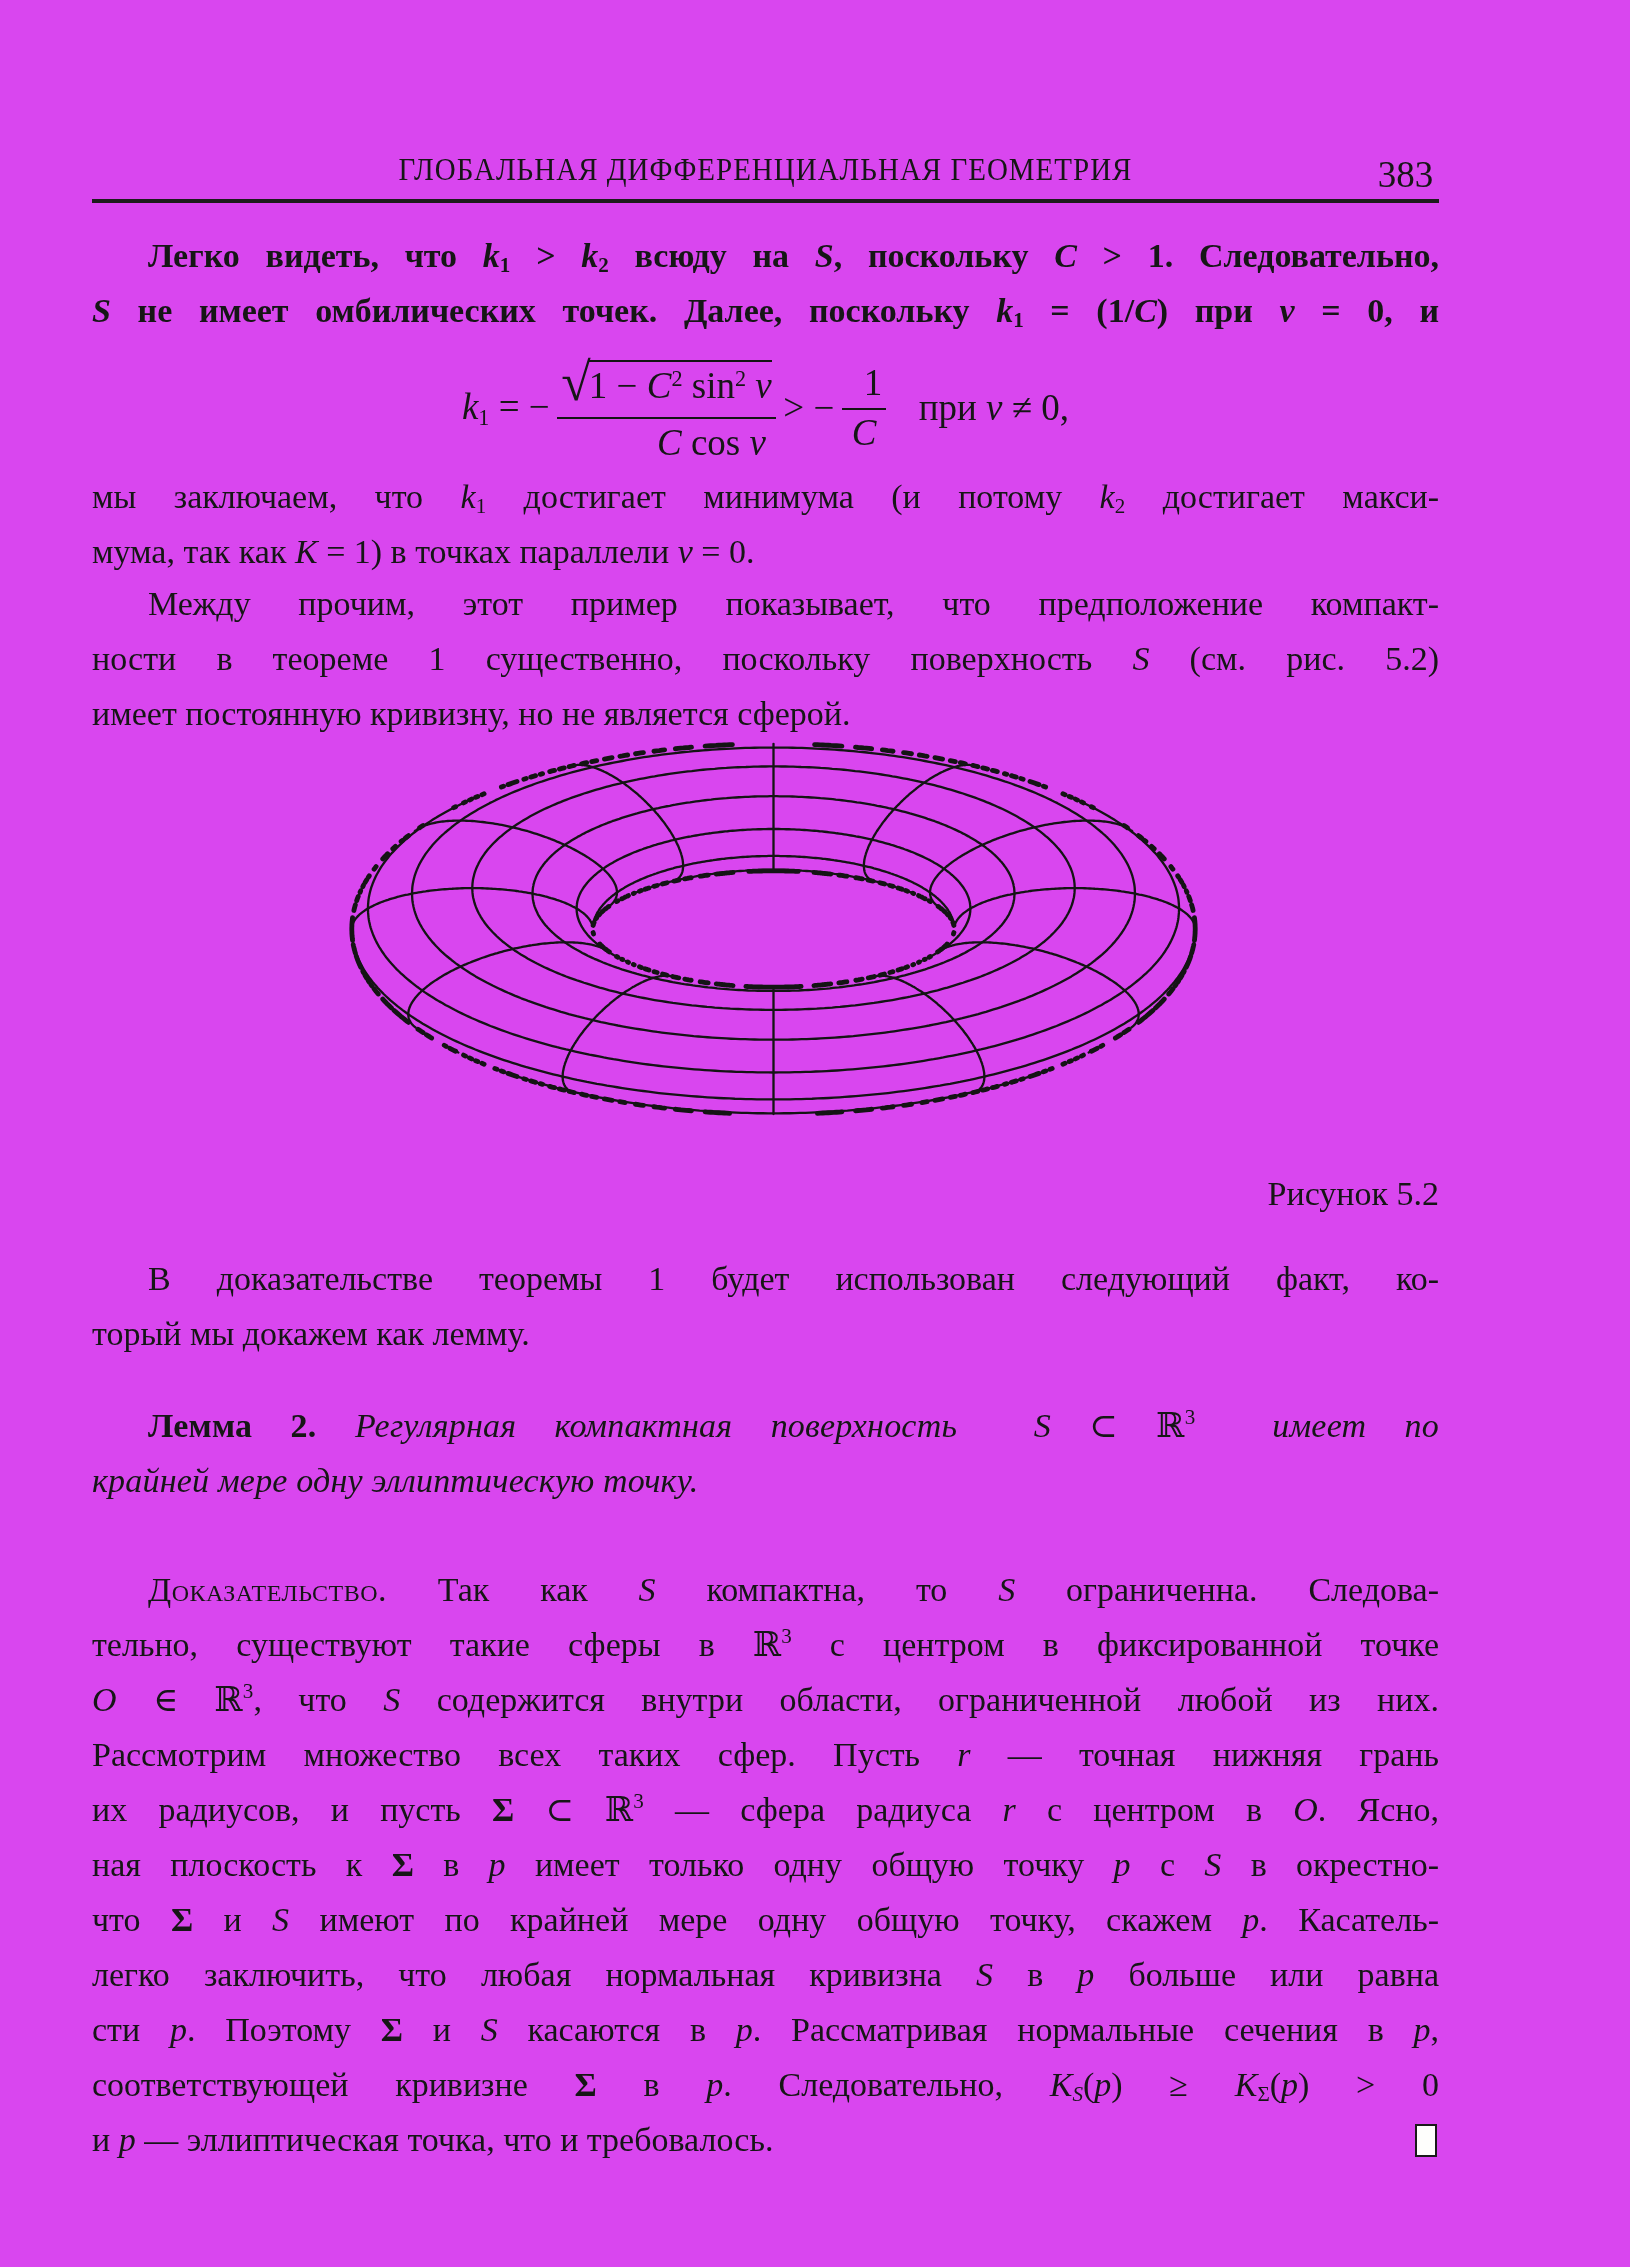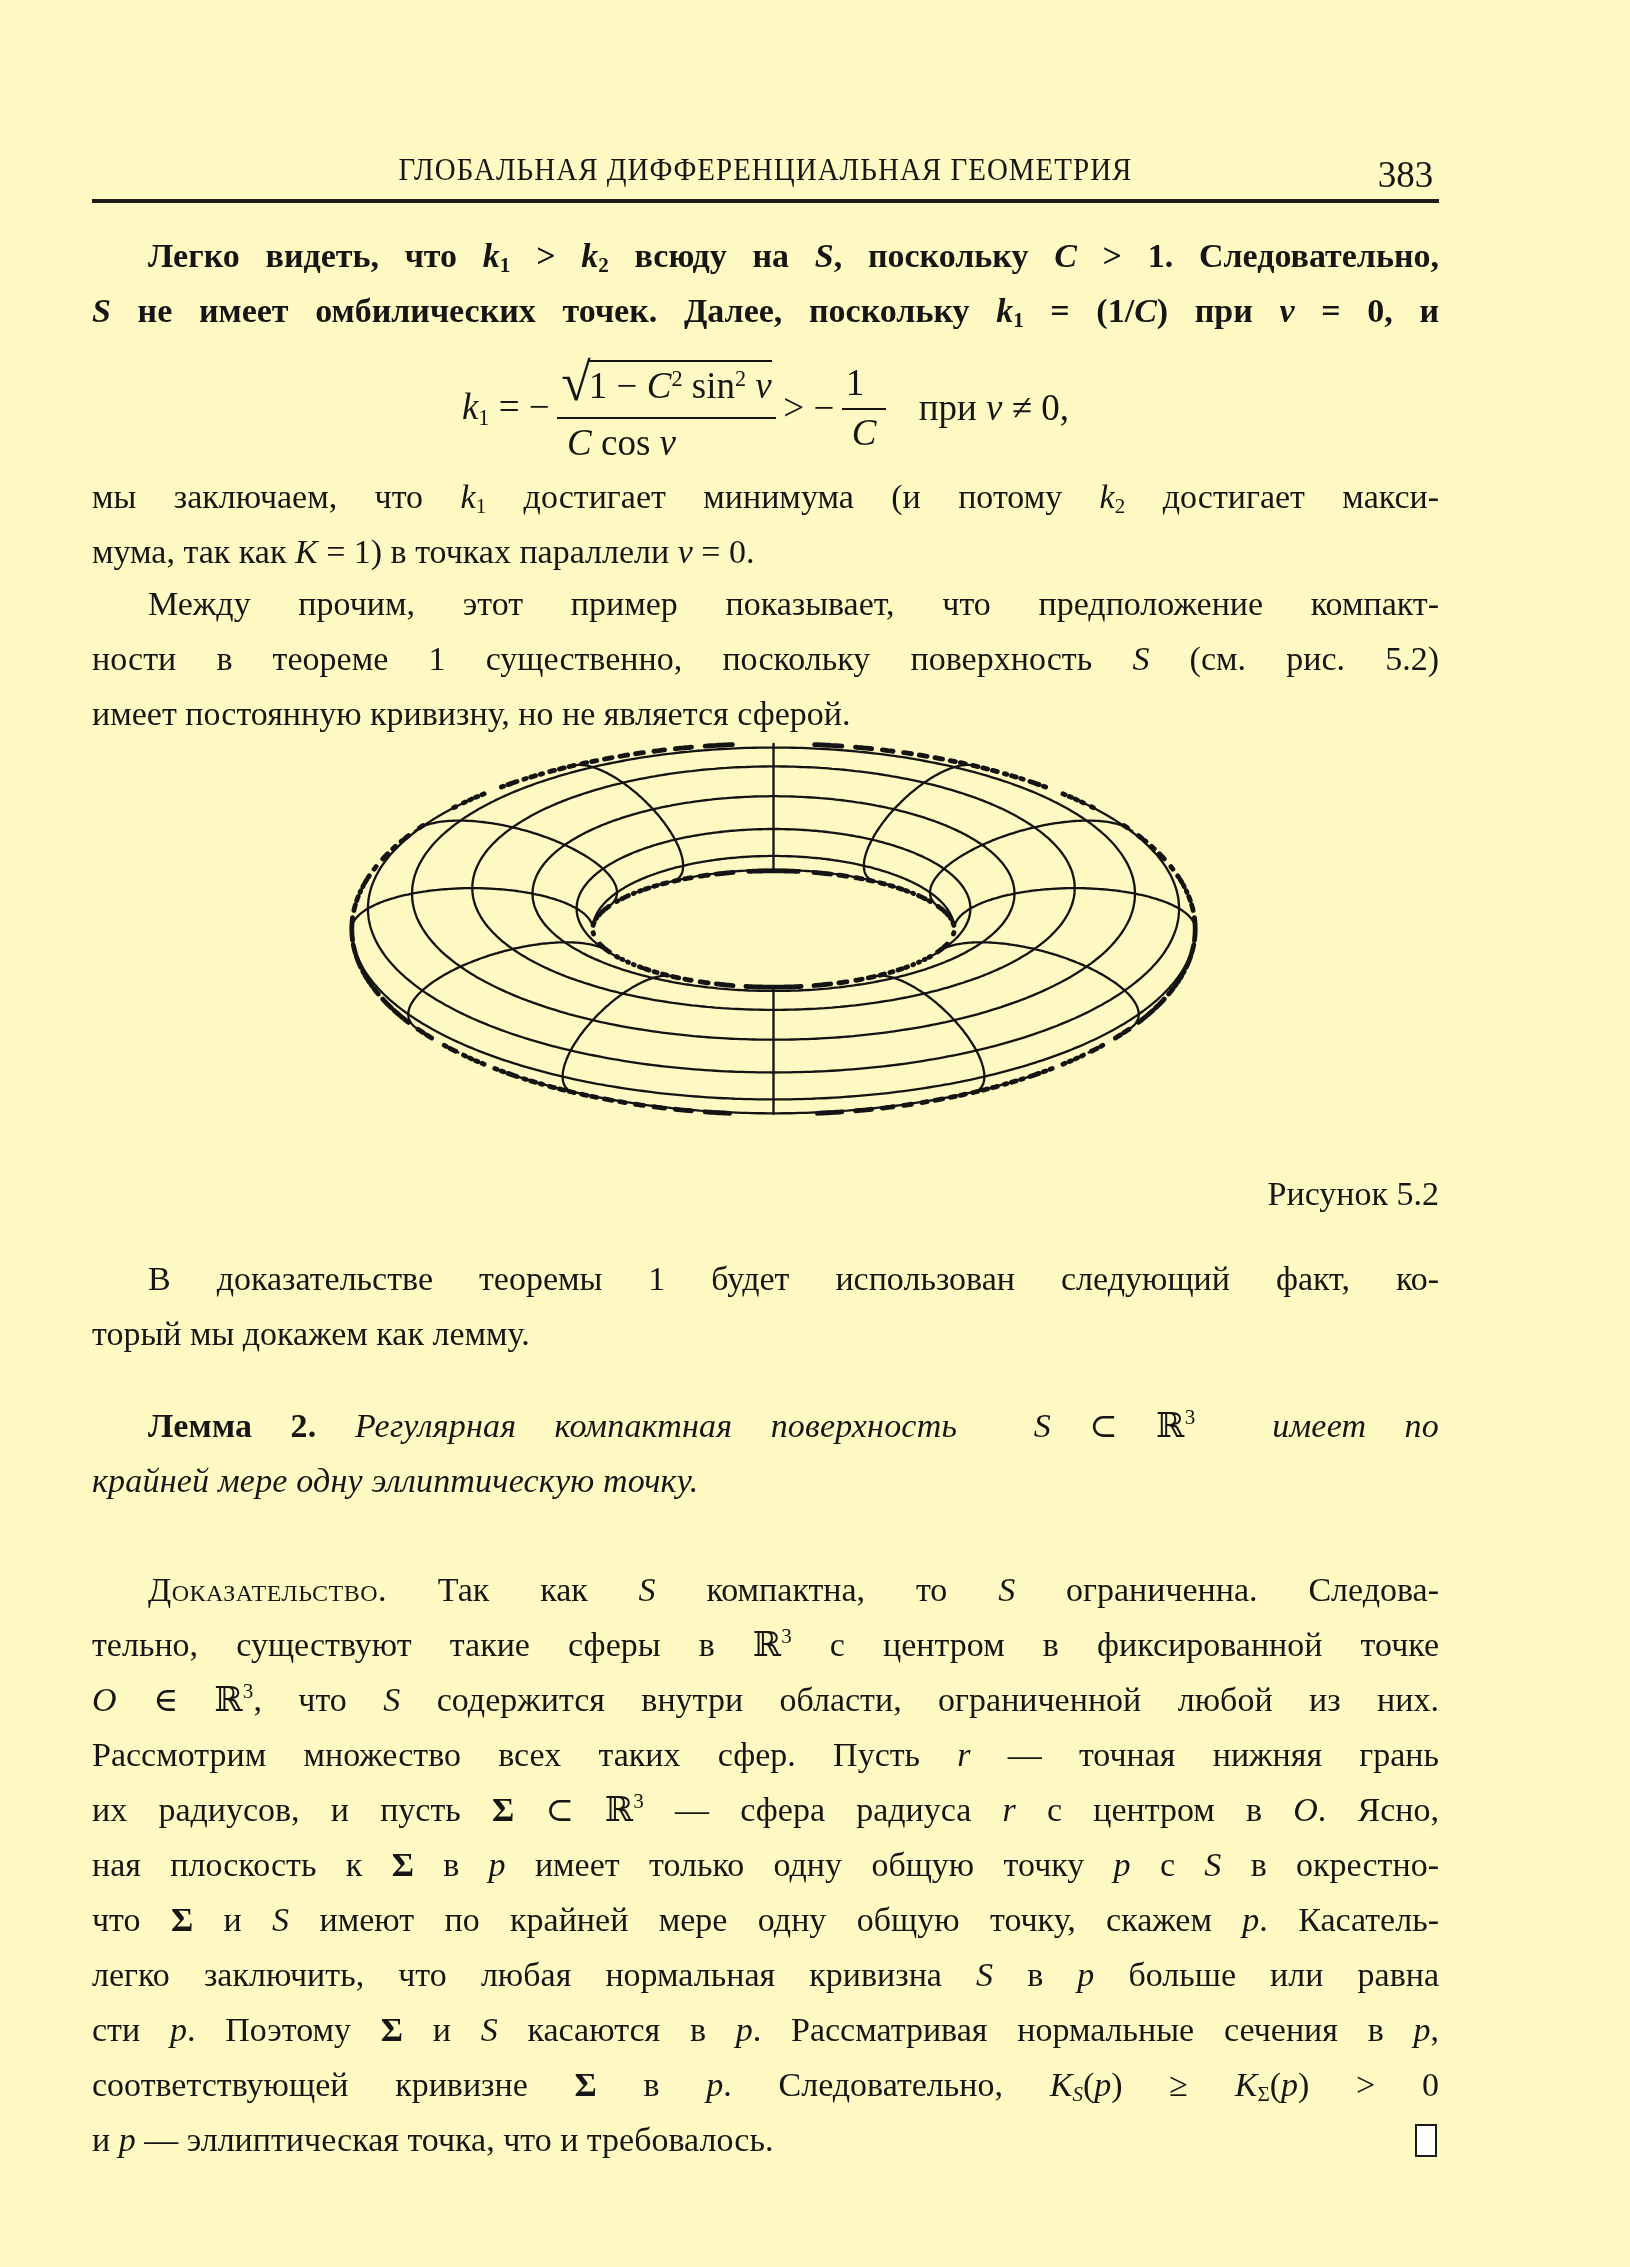--- a/index.html
+++ b/index.html
@@ -1,16 +1,16 @@
 <!DOCTYPE html>
 <html><head>
 <meta charset="utf-8">
 <style>
   html,body{margin:0;padding:0;background:#e8e8e4;}
-  .page{position:relative;width:1631px;height:2267px;background:#fef9c3;margin:0 auto;
+  .page{position:relative;width:1631px;height:2267px;background:#d946ef;margin:0 auto;
         font-family:"Liberation Serif","DejaVu Serif",serif;color:#161616;overflow:hidden;}
   .content{position:absolute;left:92px;top:0;width:1347px;height:100%;}
   
   .hdr{position:absolute;top:153px;left:0;width:100%;height:41px;}
   .htitle{display:block;text-align:center;font-size:29px;letter-spacing:1px;
           transform:scaleY(1.08);white-space:nowrap;}
   .hpage{position:absolute;right:5.8px;top:0;font-size:37px;}
   .hrule{position:absolute;top:199px;left:0;width:100%;height:3.9px;background:#1c1c1c;}
   
   .tblock{position:absolute;left:0;width:100%;font-size:34px;}
@@ -22,21 +22,21 @@
   .sc{font-variant:small-caps;letter-spacing:0.5px;}
   #p1{top:228px;font-weight:bold;} #p2{top:469px;} #p3{top:576px;}
   #p4{top:1251px;font-family:Liberation Serif, serif;} #p5{top:1398px;} #p6{top:1562px;}
   #p5 .line{letter-spacing:0.2px;}
   
   #formula{position:absolute;top:340px;left:0;width:100%;height:127px;
            font-size:37px;text-align:center;line-height:127px;}
   #formula .mid{vertical-align:middle;line-height:normal;display:inline-block;}
   #formula sub{font-size:60%;vertical-align:-5.8px;}
   #formula sup{font-size:60%;vertical-align:11.6px;}
-  .frac{display:inline-block;vertical-align:middle;text-align:left;margin:0 7.7px;line-height:normal;}
+  .frac{display:inline-block;vertical-align:middle;text-align:right;margin:0 7.7px;line-height:normal;}
   .frac .num{display:block;padding:0 3.9px 3.9px 3.9px;}
   .frac .den{display:block;border-top:2.9px solid #141414;padding:1.9px 9.7px 0 9.7px;}
   .sqrt{font-size:1.45em;vertical-align:-1.9px;margin-right:-1.9px;}
   .ovl{border-top:2.9px solid #141414;padding-top:2.9px;}
   .cond{margin-left:25px;}
   
   #figure{position:absolute;top:736px;left:252px;width:859px;height:386px;}
   #caption{position:absolute;top:1166px;left:0;width:100%;text-align:right;font-size:34px;line-height:55px;}
   .qed{position:absolute;right:1.9px;top:11.6px;width:18.3px;height:29px;border:2.9px solid #1a1a1a;background:#fefefc;}
 </style>

